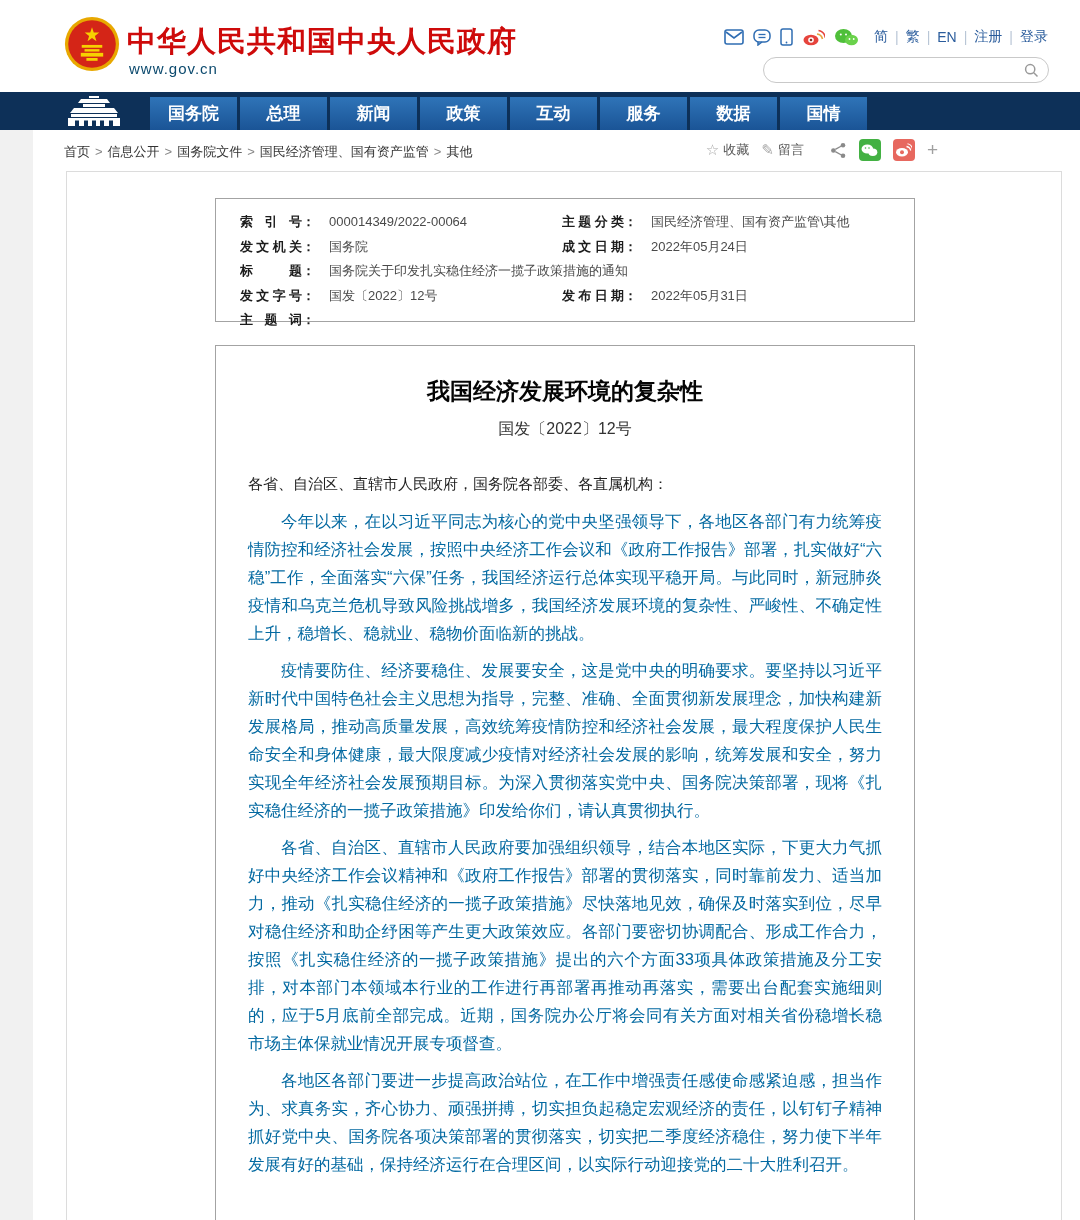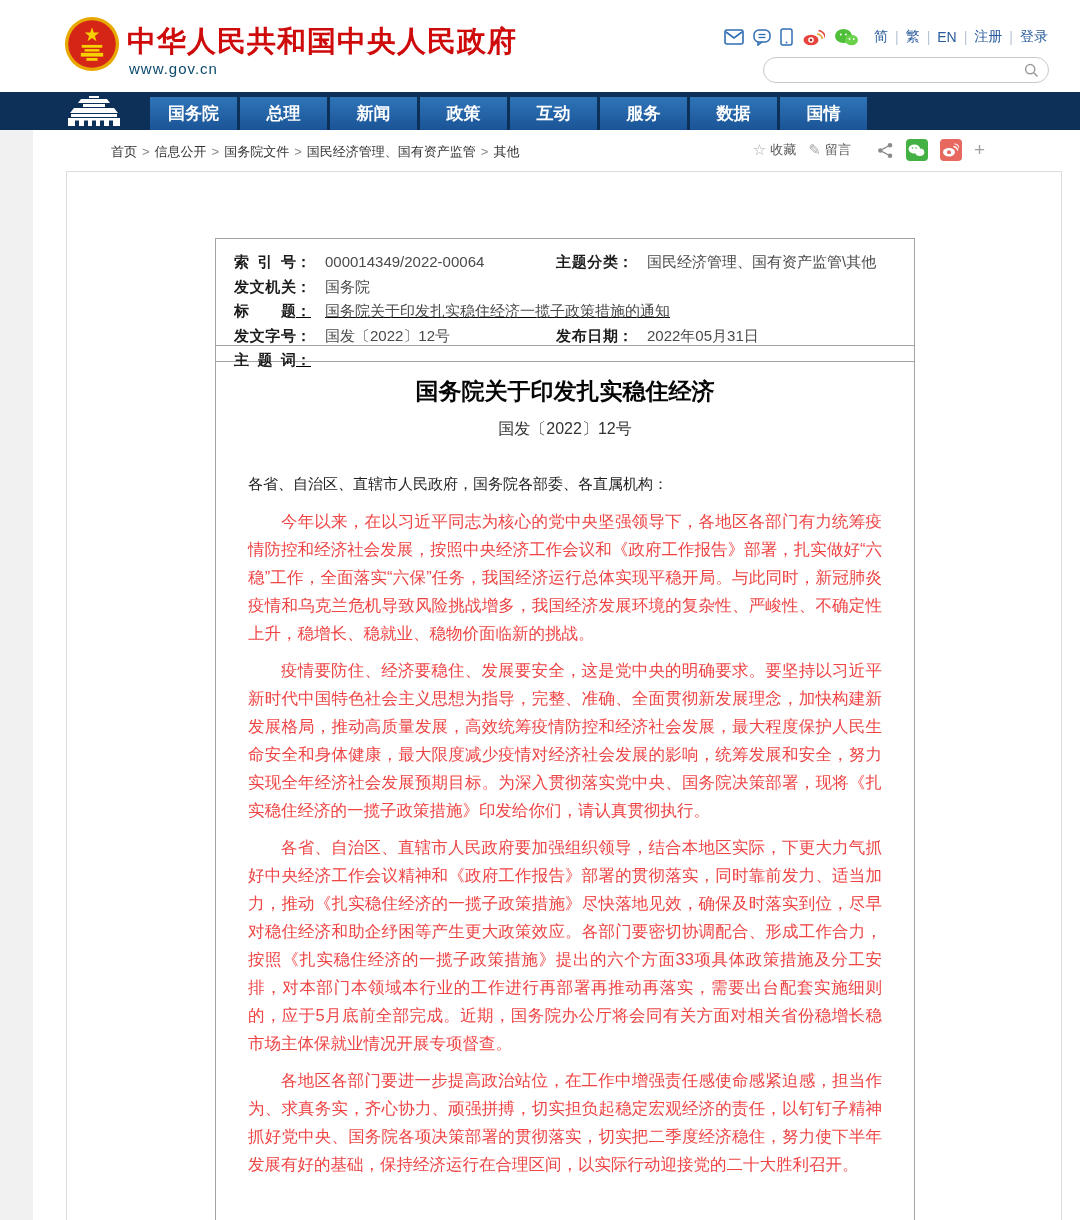--- a/index.html
+++ b/index.html
@@ -26,55 +26,55 @@
 
   
   .nav { position:absolute; top:92px; left:0; width:1080px; height:38px; background:#0d3058; display:flex; }
   .nav-home { width:106px; margin-left:41px; display:flex; align-items:center; justify-content:center; cursor:pointer; }
   .nav-item { width:87px; margin-left:3px; margin-top:5px; height:33px;
     background:linear-gradient(#2f74b8,#1a5496); color:#fff; font-weight:bold; font-size:17px;
     display:flex; align-items:center; justify-content:center; cursor:pointer; white-space:nowrap; }
   .nav-item.wide { flex:1; }
 
   
-  .crumb-row { position:absolute; top:130px; left:0; width:944px; height:41px; background:#fff;margin-left:47px; }
+  .crumb-row { position:absolute; top:130px; left:0; width:944px; height:41px; background:#fff; }
   .breadcrumb { position:absolute; left:64px; top:13px; font-size:13px; color:#333; }
   .breadcrumb .crumb { cursor:pointer; }
   .breadcrumb .bsep { color:#888; margin:0 5px; }
   .actions { position:absolute; right:6px; top:9px; display:flex; align-items:center; gap:12px;
     font-size:13px; color:#555; }
   .act { display:flex; align-items:center; gap:4px; cursor:pointer; }
   .act .glyph { color:#a9a9a9; font-size:15px; }
   .badge { width:22px; height:22px; border-radius:4px; display:flex; align-items:center;
     justify-content:center; cursor:pointer; }
   .badge.wechat { background:#43b143; }
   .badge.weibo  { background:#e7685f; }
   .plus { color:#a0a0a0; font-size:19px; cursor:pointer; line-height:22px; }
 
   
   .gutter { position:absolute; left:0; top:130px; width:33px; height:1090px; background:#f1f1f1; }
   .sheet { position:absolute; left:66px; top:171px; width:996px; height:1060px;
     background:#fff; border:1px solid #dcdcdc; }
   .meta-box { position:absolute; left:148px; top:26px; width:700px; height:124px;
-    border:1px solid #a3a3a3; padding:11px 18px; font-size:15px;margin-top:40px; }
+    border:1px solid #a3a3a3; padding:11px 24px; font-size:13px; }
   .meta-grid { display:grid; grid-template-columns:322px 1fr; }
   .meta-cell { line-height:24.5px; white-space:nowrap; overflow:hidden; }
-  .meta-cell.span2 { grid-column:1 / span 2;text-decoration:underline; }
+  .meta-cell.span2 { grid-column:1 / span 2; }
   .meta-label { display:inline-block; width:62px; text-align:justify; text-align-last:justify;
     font-weight:bold; color:#1c1c1c; }
   .meta-colon { font-weight:bold; color:#1c1c1c; margin-right:14px; }
   .meta-value { color:#4a4a4a; }
 
   .doc-box { position:absolute; left:148px; top:173px; width:700px; height:890px;
     border:1px solid #a3a3a3; padding:26px 32px 0 32px; color:#1f1f1f; }
   .doc-title { text-align:center; font-size:23px; font-weight:bold; line-height:38px; color:#050505; }
   .doc-number { text-align:center; font-size:16px; color:#333; margin-top:9px; }
   .salutation { margin-top:30px; font-size:15px; line-height:28px; }
   .doc-para { font-size:16.5px; line-height:28px; text-indent:2em; text-align:justify;
-    word-break:break-all; margin-top:9px; color:#ef4444; }
+    word-break:break-all; margin-top:9px; color:#0369a1; }
 </style>
 </head>
 <body>
 
 <div class="page">
 
   <div class="hdr">
     <svg class="emblem" viewBox="0 0 60 60">
       <circle cx="30" cy="30" r="29" fill="#e8a800"></circle>
       <circle cx="30" cy="30" r="25.5" fill="#d42517"></circle>
@@ -220,29 +220,30 @@
 
   <div class="gutter"></div>
 
   <div class="sheet">
 
     <div class="meta-box">
       <div class="meta-grid">
           <div class="meta-cell"><span class="meta-label">索引号</span><span class="meta-colon">：</span><span class="meta-value">000014349/2022-00064</span></div>
           <div class="meta-cell"><span class="meta-label">主题分类</span><span class="meta-colon">：</span><span class="meta-value">国民经济管理、国有资产监管\其他</span></div>
           <div class="meta-cell"><span class="meta-label">发文机关</span><span class="meta-colon">：</span><span class="meta-value">国务院</span></div>
+          <div class="meta-cell"><span class="meta-label">成文日期</span><span class="meta-colon">：</span><span class="meta-value">2022年05月24日</span></div>
           <div class="meta-cell span2"><span class="meta-label">标题</span><span class="meta-colon">：</span><span class="meta-value">国务院关于印发扎实稳住经济一揽子政策措施的通知</span></div>
           <div class="meta-cell"><span class="meta-label">发文字号</span><span class="meta-colon">：</span><span class="meta-value">国发〔2022〕12号</span></div>
           <div class="meta-cell"><span class="meta-label">发布日期</span><span class="meta-colon">：</span><span class="meta-value">2022年05月31日</span></div>
           <div class="meta-cell span2"><span class="meta-label">主题词</span><span class="meta-colon">：</span><span class="meta-value"></span></div>
         </div>
     </div>
 
     <div class="doc-box">
-      <div class="doc-title">国务院关于印发扎实稳住经济</div>
+      <div class="doc-title">我国经济发展环境的复杂性</div>
       <div class="doc-number">国发〔2022〕12号</div>
       <div class="salutation">各省、自治区、直辖市人民政府，国务院各部委、各直属机构：</div>
       <div id="paras">
           <p class="doc-para">今年以来，在以习近平同志为核心的党中央坚强领导下，各地区各部门有力统筹疫情防控和经济社会发展，按照中央经济工作会议和《政府工作报告》部署，扎实做好“六稳”工作，全面落实“六保”任务，我国经济运行总体实现平稳开局。与此同时，新冠肺炎疫情和乌克兰危机导致风险挑战增多，我国经济发展环境的复杂性、严峻性、不确定性上升，稳增长、稳就业、稳物价面临新的挑战。</p>
           <p class="doc-para">疫情要防住、经济要稳住、发展要安全，这是党中央的明确要求。要坚持以习近平新时代中国特色社会主义思想为指导，完整、准确、全面贯彻新发展理念，加快构建新发展格局，推动高质量发展，高效统筹疫情防控和经济社会发展，最大程度保护人民生命安全和身体健康，最大限度减少疫情对经济社会发展的影响，统筹发展和安全，努力实现全年经济社会发展预期目标。为深入贯彻落实党中央、国务院决策部署，现将《扎实稳住经济的一揽子政策措施》印发给你们，请认真贯彻执行。</p>
           <p class="doc-para">各省、自治区、直辖市人民政府要加强组织领导，结合本地区实际，下更大力气抓好中央经济工作会议精神和《政府工作报告》部署的贯彻落实，同时靠前发力、适当加力，推动《扎实稳住经济的一揽子政策措施》尽快落地见效，确保及时落实到位，尽早对稳住经济和助企纾困等产生更大政策效应。各部门要密切协调配合、形成工作合力，按照《扎实稳住经济的一揽子政策措施》提出的六个方面33项具体政策措施及分工安排，对本部门本领域本行业的工作进行再部署再推动再落实，需要出台配套实施细则的，应于5月底前全部完成。近期，国务院办公厅将会同有关方面对相关省份稳增长稳市场主体保就业情况开展专项督查。</p>
           <p class="doc-para">各地区各部门要进一步提高政治站位，在工作中增强责任感使命感紧迫感，担当作为、求真务实，齐心协力、顽强拼搏，切实担负起稳定宏观经济的责任，以钉钉子精神抓好党中央、国务院各项决策部署的贯彻落实，切实把二季度经济稳住，努力使下半年发展有好的基础，保持经济运行在合理区间，以实际行动迎接党的二十大胜利召开。</p>
         </div>
 
     </div>

